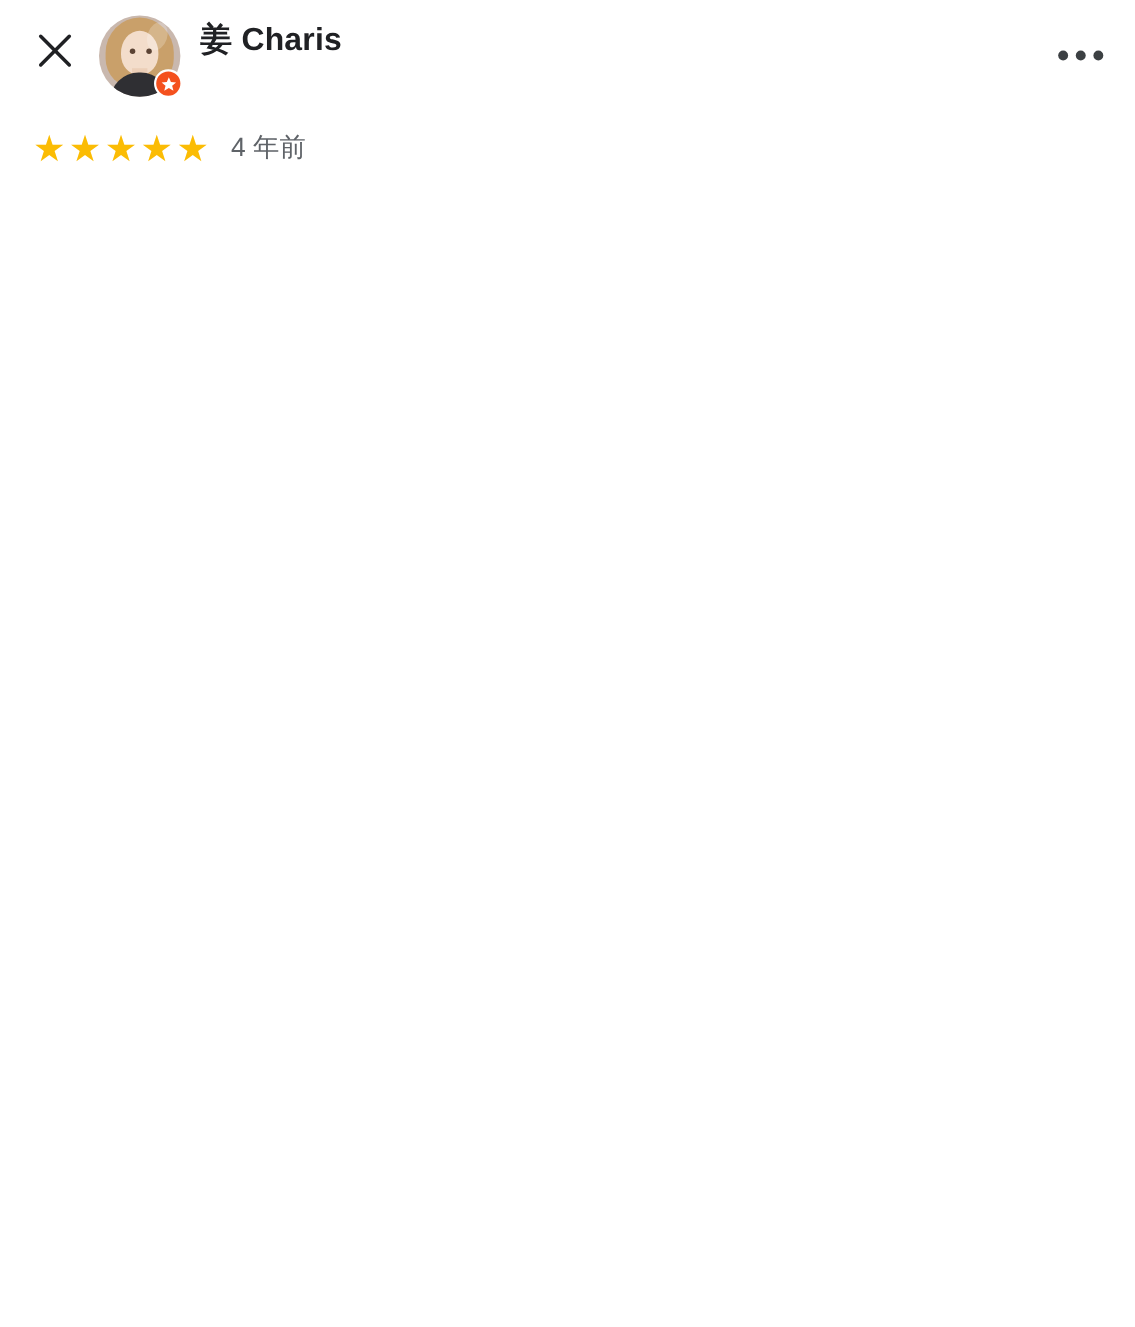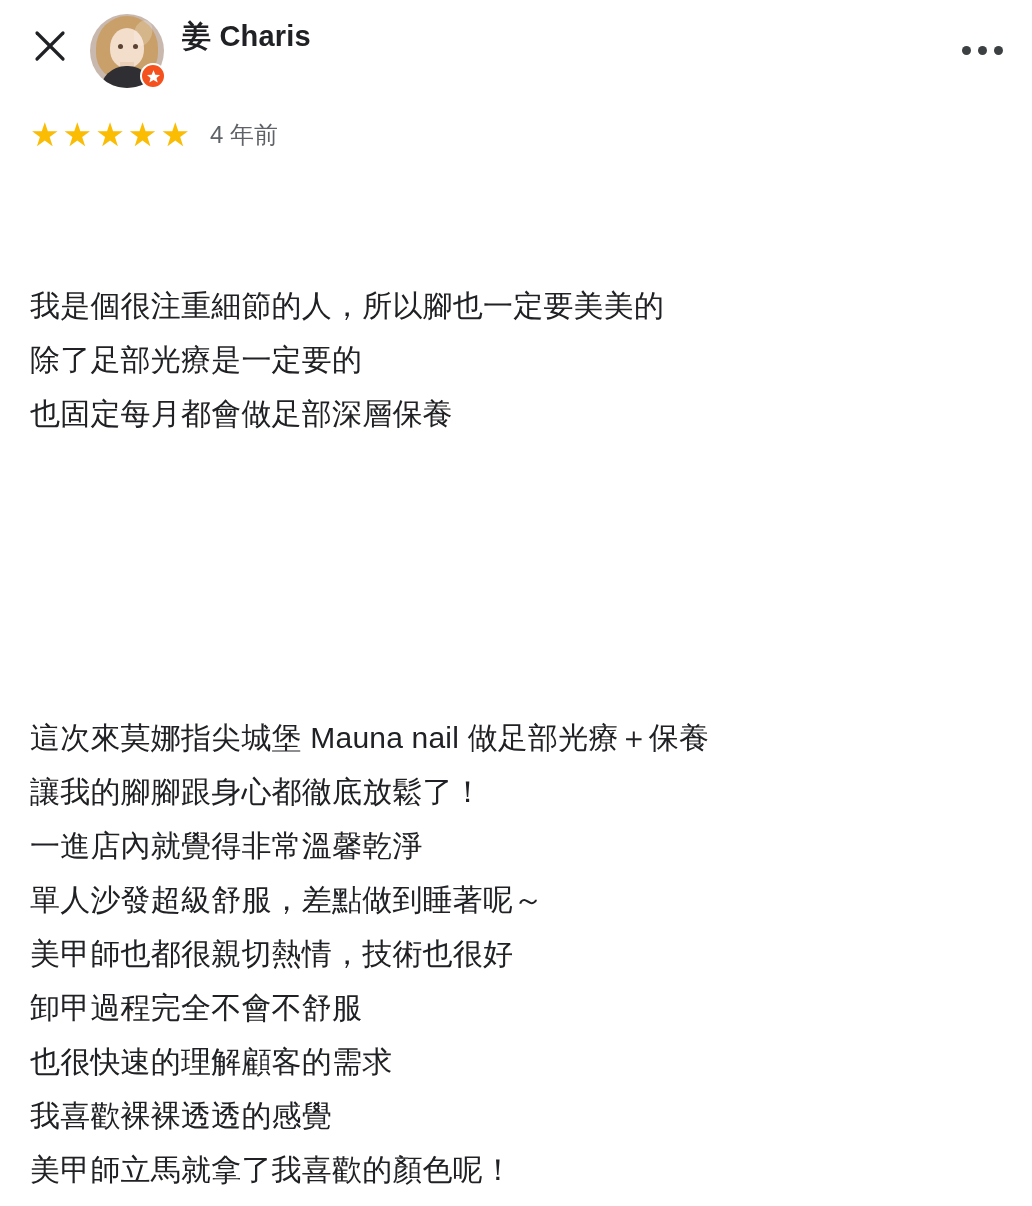--- a/index.html
+++ b/index.html
@@ -240,28 +240,16 @@
     <span>★</span>
     <span>★</span>
     <span>★</span>
     <span>★</span>
     <span>★</span>
   </div>
   <div class="review-age">4 年前</div>
 </div>
 
 <div class="review-body">
-  <div class="para">我是個很注重細節的人，所以腳也一定要美美的
-除了足部光療是一定要的
-也固定每月都會做足部深層保養</div>
   <div class="gap"></div>
-  <div class="para">這次來莫娜指尖城堡 Mauna nail 做足部光療＋保養
-讓我的腳腳跟身心都徹底放鬆了！
-一進店內就覺得非常溫馨乾淨
-單人沙發超級舒服，差點做到睡著呢～
-美甲師也都很親切熱情，技術也很好
-卸甲過程完全不會不舒服
-也很快速的理解顧客的需求
-我喜歡裸裸透透的感覺
-美甲師立馬就拿了我喜歡的顏色呢！</div>
   
   
 </div>
 
 </body></html>

